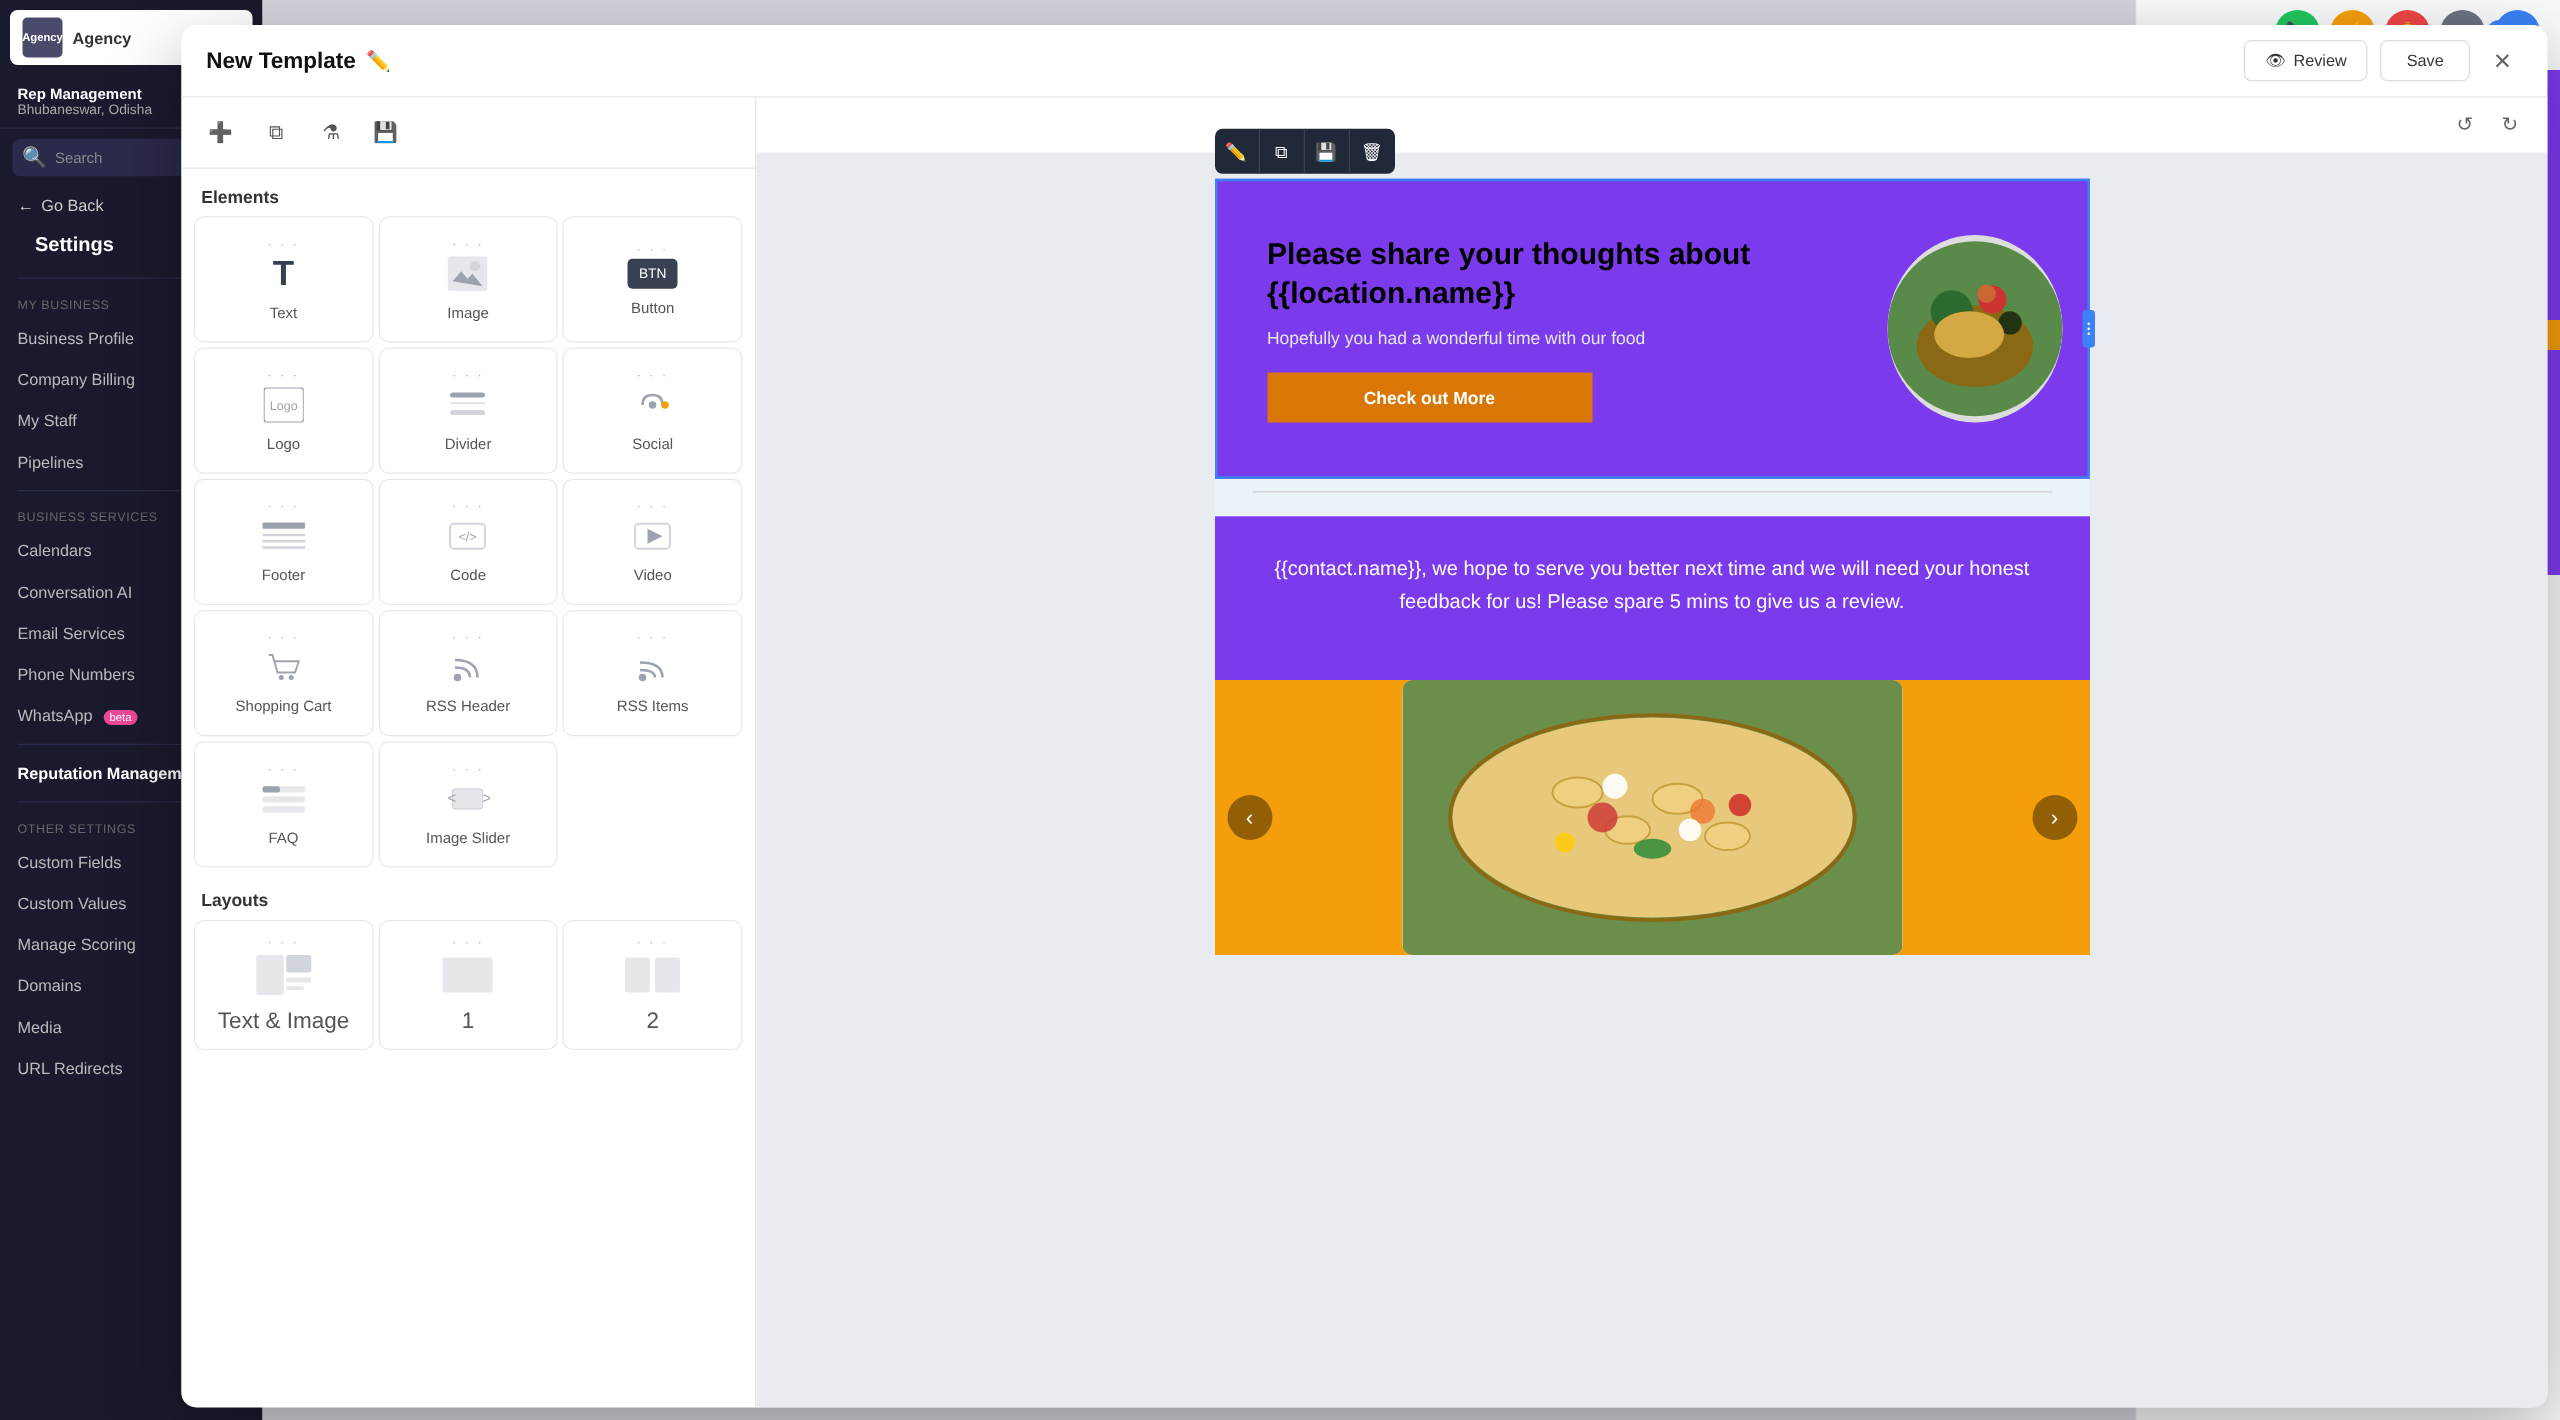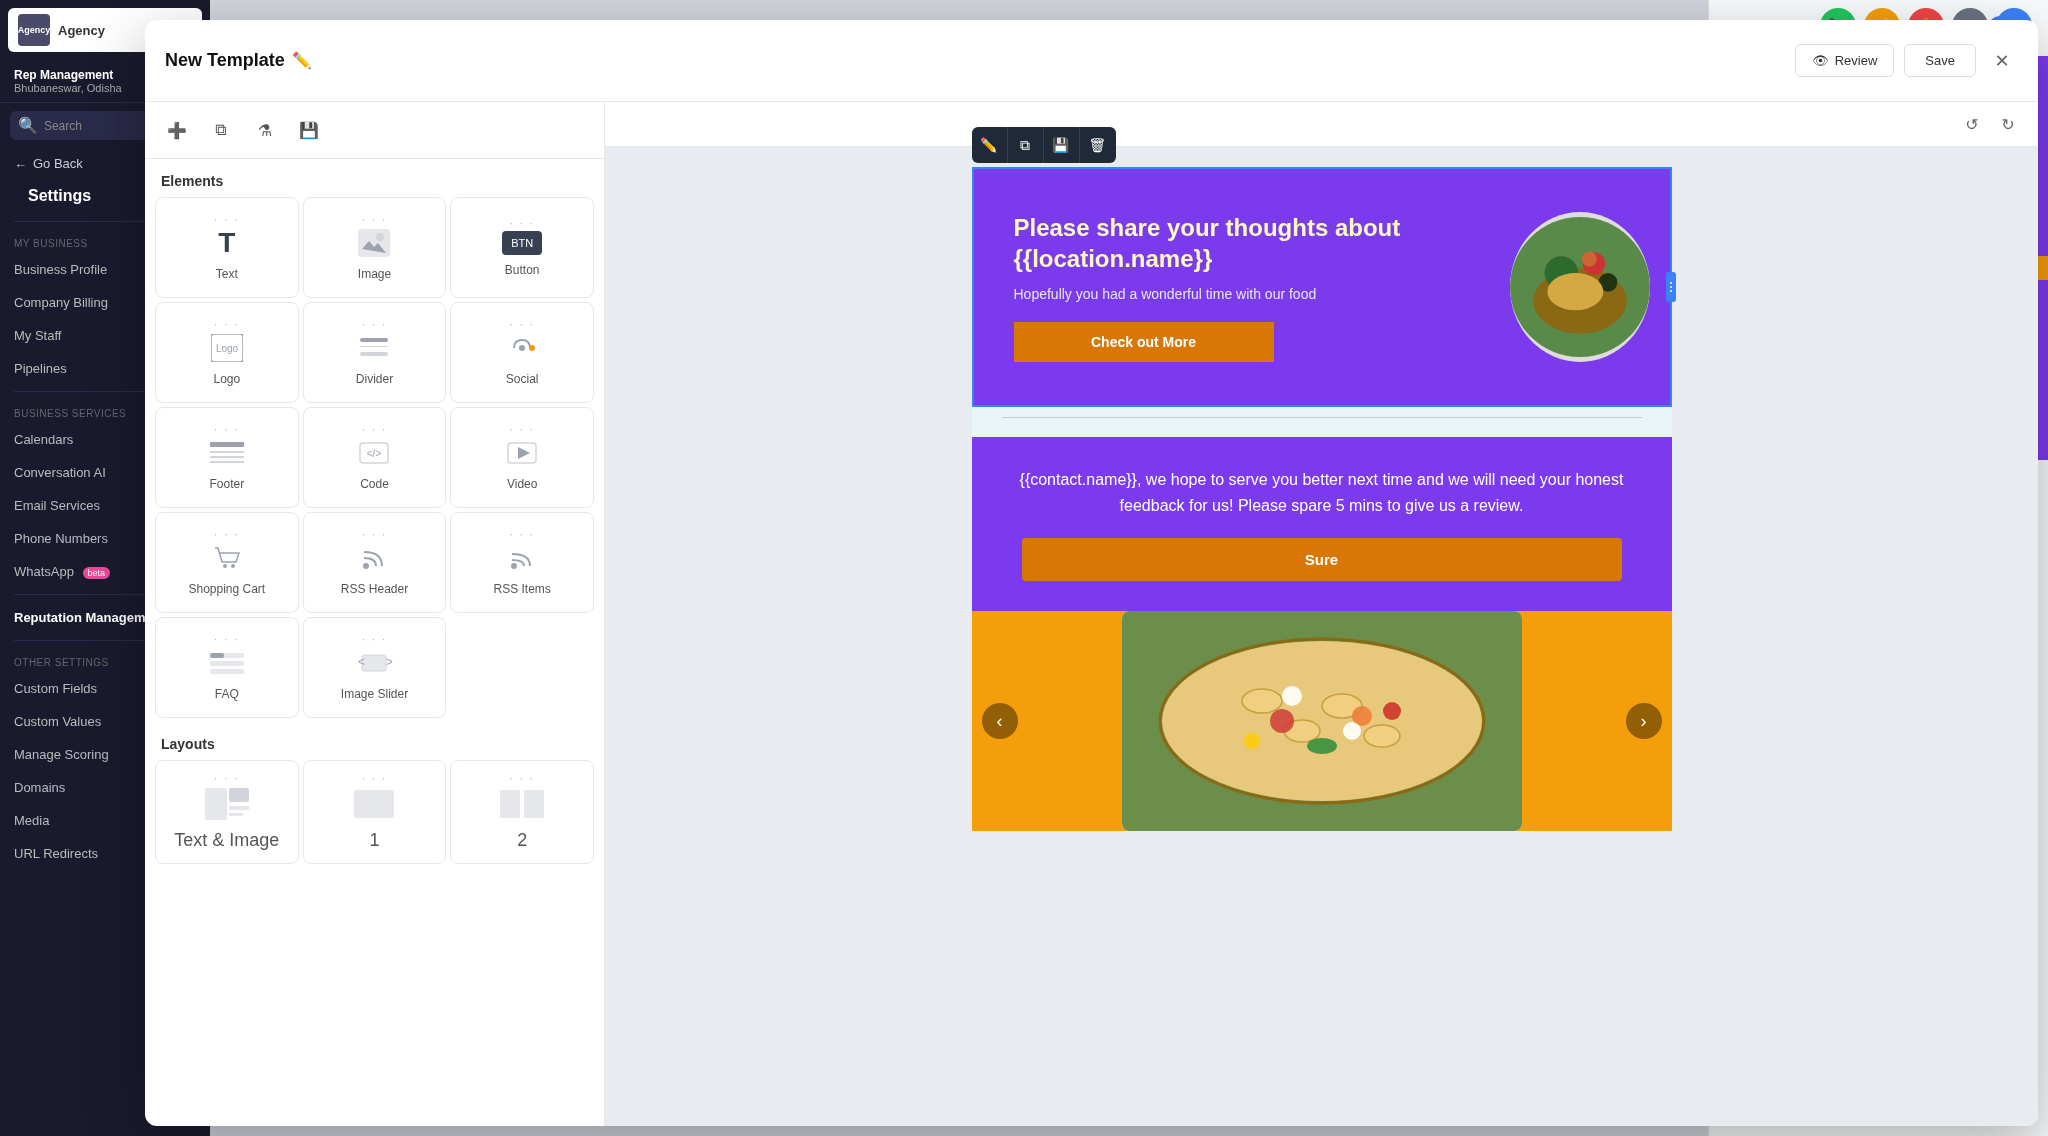--- a/index.html
+++ b/index.html
@@ -74,21 +74,21 @@
     }
 
     
     .modal-overlay {
       position: absolute; left: 145px; top: 20px; right: 10px; bottom: 10px;
       background: #fff; border-radius: 12px; box-shadow: 0 20px 60px rgba(0,0,0,0.3);
       display: flex; flex-direction: column; overflow: hidden; z-index: 100;
     }
     .modal-header {
       display: flex; align-items: center; justify-content: space-between;
-      padding: 24px 20px; border-bottom: 1px solid #e5e7eb; flex-shrink: 0;
+      padding: 12px 20px; border-bottom: 1px solid #e5e7eb; flex-shrink: 0;
     }
     .modal-title { font-size: 18px; font-weight: 700; color: #111; display: flex; align-items: center; gap: 8px; }
     .modal-title-icon { font-size: 16px; color: #666; cursor: pointer; }
     .modal-header-actions { display: flex; align-items: center; gap: 10px; }
     .preview-btn {
       display: flex; align-items: center; gap: 6px; padding: 8px 16px;
       border: 1px solid #ddd; border-radius: 6px; background: #fff;
       font-size: 13px; cursor: pointer; color: #333;
     }
     .save-btn-modal {
@@ -185,21 +185,21 @@
     }
     .email-toolbar-btn:last-child { border-right: none; }
 
     
     .email-section-purple {
       background: #7c3aed; display: flex; align-items: stretch; min-height: 240px; position: relative;
     }
     .email-section-purple-left {
       flex: 1; padding: 30px 30px 30px 40px; display: flex; flex-direction: column; justify-content: center;
     }
-    .email-heading { font-size: 24px; font-weight: 800; color: #fef9c3; line-height: 1.3; margin-bottom: 12px; }
+    .email-heading { font-size: 24px; font-weight: 800; color: #000000; line-height: 1.3; margin-bottom: 12px; }
     .email-subtext { font-size: 14px; color: #e5e7eb; margin-bottom: 20px; }
     .email-cta-btn {
       display: inline-block; background: #d97706; color: #fff; padding: 12px 24px;
       border-radius: 0; font-size: 14px; font-weight: 700; text-align: center; cursor: pointer; max-width: 260px;
     }
     .email-section-purple-right {
       width: 180px; display: flex; align-items: center; justify-content: center; padding: 20px;
     }
     .food-image-circle {
       width: 150px; height: 150px; border-radius: 50%; background: #ddd; overflow: hidden;
@@ -653,21 +653,20 @@
               <div style="width:2px;height:2px;background:#fff;border-radius:50%;"></div>
             </div>
           </div>
 
           <div class="email-section-light" style="min-height:30px;padding:10px 0;">
             <hr class="email-divider-line">
           </div>
 
           <div class="email-section-purple2">
             <div class="email-purple2-text">{{contact.name}}, we hope to serve you better next time and we will need your honest feedback for us! Please spare 5 mins to give us a review.</div>
-            <div class="email-sure-btn">Sure</div>
           </div>
 
           <div class="email-section-yellow">
             <div class="carousel-arrow left">‹</div>
             <div class="pasta-image">
               <svg width="400" height="220" viewBox="0 0 400 220" xmlns="http://www.w3.org/2000/svg">
                 <rect width="400" height="220" fill="#6b8e4a"></rect>
 
                 <ellipse cx="200" cy="110" rx="160" ry="80" fill="#e8c87a"></ellipse>
 

